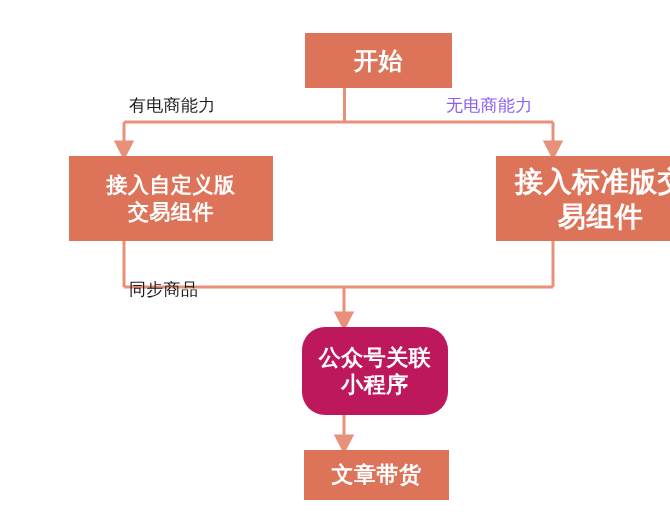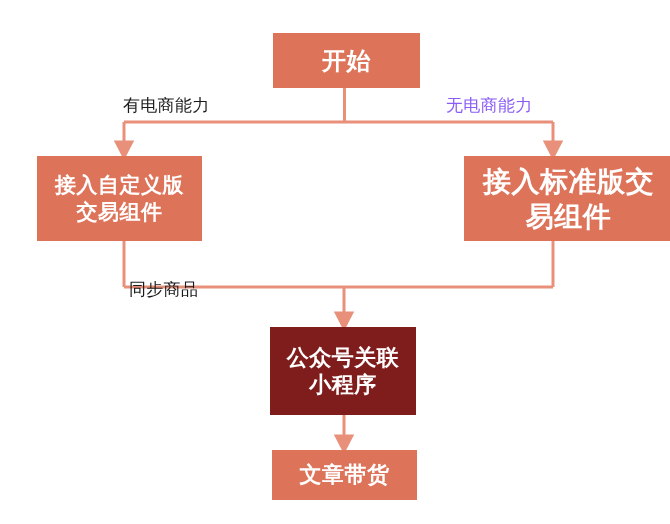--- a/index.html
+++ b/index.html
@@ -31,32 +31,33 @@
     align-items: center;
     justify-content: center;
     text-align: center;
     color: #ffffff;
     font-weight: bold;
     line-height: 1.25;
     letter-spacing: 0.5px;
     box-sizing: border-box;
     padding: 2px 6px;
     white-space: pre-line;
+    margin-left: 32px;
   }
   .node-start {
     left: 273px;
     top: 33px;
     width: 147px;
     height: 55px;
     font-size: 24px;
   }
   .node-custom {
     left: 37px;
     top: 156px;
-    width: 165px;
+    width: 204px;
     height: 85px;
     font-size: 21px;
   }
   .node-standard {
     left: 464px;
     top: 156px;
     width: 209px;
     height: 85px;
     font-size: 28px;
   }
@@ -75,21 +76,21 @@
     font-size: 22px;
   }
   .edge-label {
     position: absolute;
     color: #1a1a1a;
     font-size: 17px;
     font-weight: normal;
     white-space: nowrap;
     letter-spacing: 0.3px;
   }
-  .label-has-ec   { left: 123px; top: 94px; }
+  .label-has-ec   { left: 129px; top: 94px; }
   .label-no-ec    { left: 446px; top: 94px; }
   .label-sync     { left: 129px; top: 258px; margin-top: 20px; }
   .label-shelf    { left: 424px; top: 258px; }
 </style>
 </head>
 <body>
 
 <div id="canvas" style="background: rgb(255, 255, 255);">
 
   <svg id="edges" viewBox="0 0 670 524" xmlns="http://www.w3.org/2000/svg">
@@ -119,21 +120,21 @@
   </svg>
 
   <div class="node node-start" style="background: rgb(221, 115, 89); color: rgb(255, 255, 255);">开始</div>
 
   <div class="node node-custom" style="background: rgb(221, 115, 89); color: rgb(255, 255, 255);">接入自定义版
 交易组件</div>
 
   <div class="node node-standard" style="background: rgb(221, 115, 89); color: rgb(255, 255, 255);">接入标准版交
 易组件</div>
 
-  <div class="node node-link" style="background: #7f1d1d; color: rgb(255, 255, 255);">公众号关联
+  <div class="node node-link" style="background: #be185d; color: rgb(255, 255, 255); border-radius: 23px;">公众号关联
 小程序</div>
 
   <div class="node node-article" style="background: rgb(221, 115, 89); color: rgb(255, 255, 255);">文章带货</div>
 
   <div class="edge-label label-has-ec" style="color: rgb(26, 26, 26);">有电商能力</div>
 
   <div class="edge-label label-no-ec" style="color: #8b5cf6;">无电商能力</div>
 
   <div class="edge-label label-sync" style="color: rgb(26, 26, 26);">同步商品</div>
 

